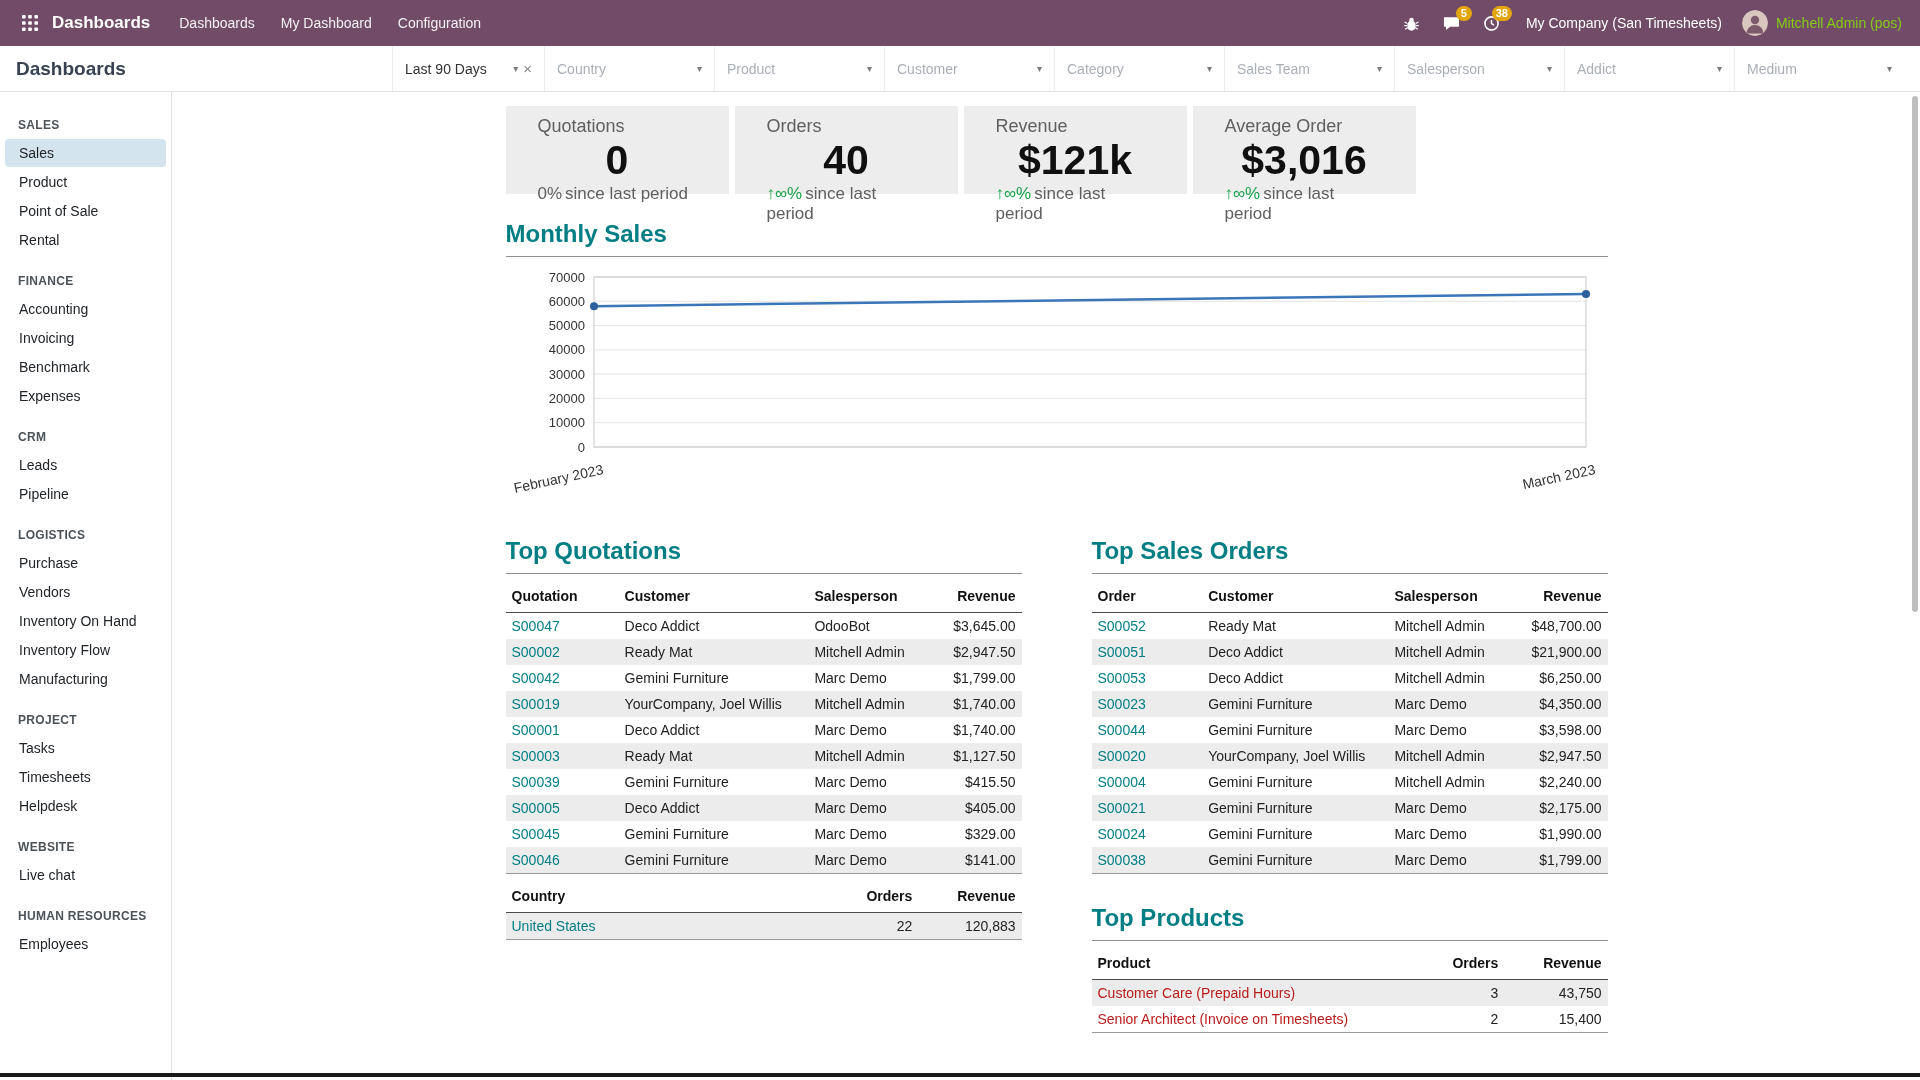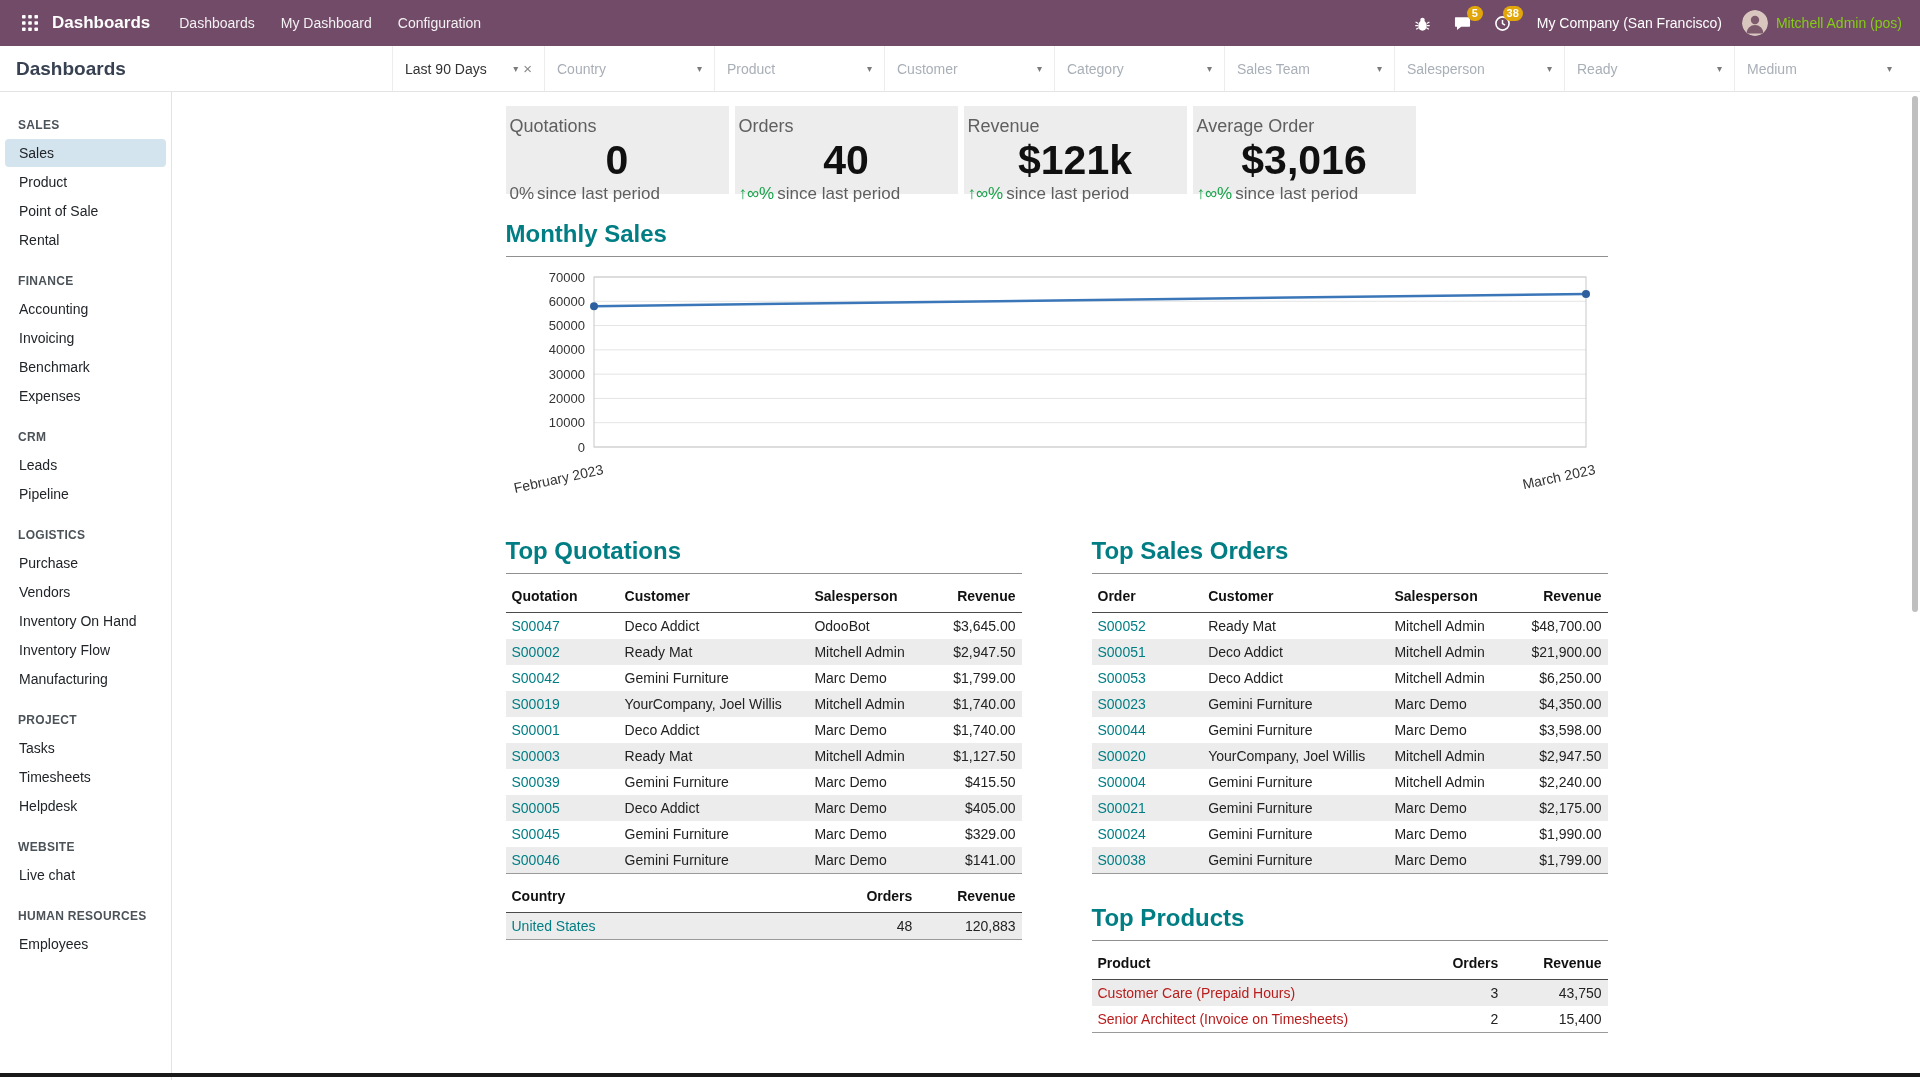--- a/index.html
+++ b/index.html
@@ -40,21 +40,21 @@
   .sidebar{width:172px;flex:none;border-right:1px solid #e2e2e2;padding-top:16px;overflow:hidden;}
   .side-section{margin-bottom:10px;}
   .side-title{font-size:12px;font-weight:bold;color:#4b5258;letter-spacing:.3px;padding:10px 18px 6px;}
   .side-item{display:block;font-size:14px;color:#212529;padding:6px 14px;margin:1px 5px;border-radius:4px;}
   .side-item.active{background:#d4e4ee;}
   main{flex:1;overflow:hidden;}
   .content{width:1102px;margin:0 auto;padding-top:14px;}
 
   
   .kpis{display:grid;grid-template-columns:repeat(4,223px);gap:6px;}
-  .kpi{background:#ededed;height:88px;padding:10px 4px 12px;display:flex;flex-direction:column;}
+  .kpi{background:#ededed;height:88px;padding:10px 32px 12px;display:flex;flex-direction:column;}
   .kpi-label{font-size:18px;color:#5f5f5f;}
   .kpi-value{flex:1;display:flex;align-items:center;justify-content:center;font-size:41px;font-weight:bold;color:#101010;}
   .kpi-delta{font-size:17px;color:#5f5f5f;}
   .kpi-delta .arrow{color:#18a34a;font-weight:bold;}
   .kpi-delta .delta-val{color:#5f5f5f;}
   .kpi.positive .delta-val{color:#18a34a;}
   .kpi-delta .suffix{margin-left:3px;}
 
   
   .sec-title{color:#017e84;font-size:24px;font-weight:bold;margin-top:26px;padding-bottom:8px;border-bottom:1px solid #909090;}
@@ -126,21 +126,21 @@
       </svg>
       <span class="badge">5</span>
     </button>
     <button class="icon-btn">
       <svg width="17" height="17" viewBox="0 0 16 16">
         <circle cx="8" cy="8" r="6.2" fill="none" stroke="#fff" stroke-width="1.5"></circle>
         <path d="M8 4.6V8l2.4 1.6" fill="none" stroke="#fff" stroke-width="1.4"></path>
       </svg>
       <span class="badge">38</span>
     </button>
-    <button class="company">My Company (San Francisco)</button>
+    <button class="company">My Company (San Timesheets)</button>
     <button class="user-menu">
       <span class="avatar">
         <svg width="26" height="26" viewBox="0 0 26 26">
             <circle cx="13" cy="13" r="13" fill="#d9c6bf"></circle>
             <circle cx="13" cy="10" r="4.2" fill="#7d5a6b"></circle>
             <path d="M4.5 23.5a8.5 8.5 0 0 1 17 0z" fill="#7d5a6b"></path>
           </svg>
       </span>
       <span class="user-name">Mitchell Admin (pos)</span>
     </button>
@@ -181,21 +181,21 @@
           <span class="f-label">Sales Team</span>
           <span class="caret">▾</span>
         </div>
 
         <div class="filter placeholder">
           <span class="f-label">Salesperson</span>
           <span class="caret">▾</span>
         </div>
 
         <div class="filter placeholder">
-          <span class="f-label">Ready</span>
+          <span class="f-label">Addict</span>
           <span class="caret">▾</span>
         </div>
 
         <div class="filter placeholder">
           <span class="f-label">Medium</span>
           <span class="caret">▾</span>
         </div>
       </div>
   </div>
 </div>
@@ -509,21 +509,21 @@
                 <tr>
               <th>Country</th>
               <th>Orders</th>
               <th>Revenue</th>
             </tr>
               </thead>
             <tbody>
 
                 <tr>
                   <td><a class="doc-link">United States</a></td>
-                  <td>48</td>
+                  <td>22</td>
                   <td>120,883</td>
                 </tr>
               </tbody>
           </table>
         </section>
 
         <section class="tbl-section">
           <h2 class="sec-title">Top Products</h2>
           <table class="t3">
             <thead>

